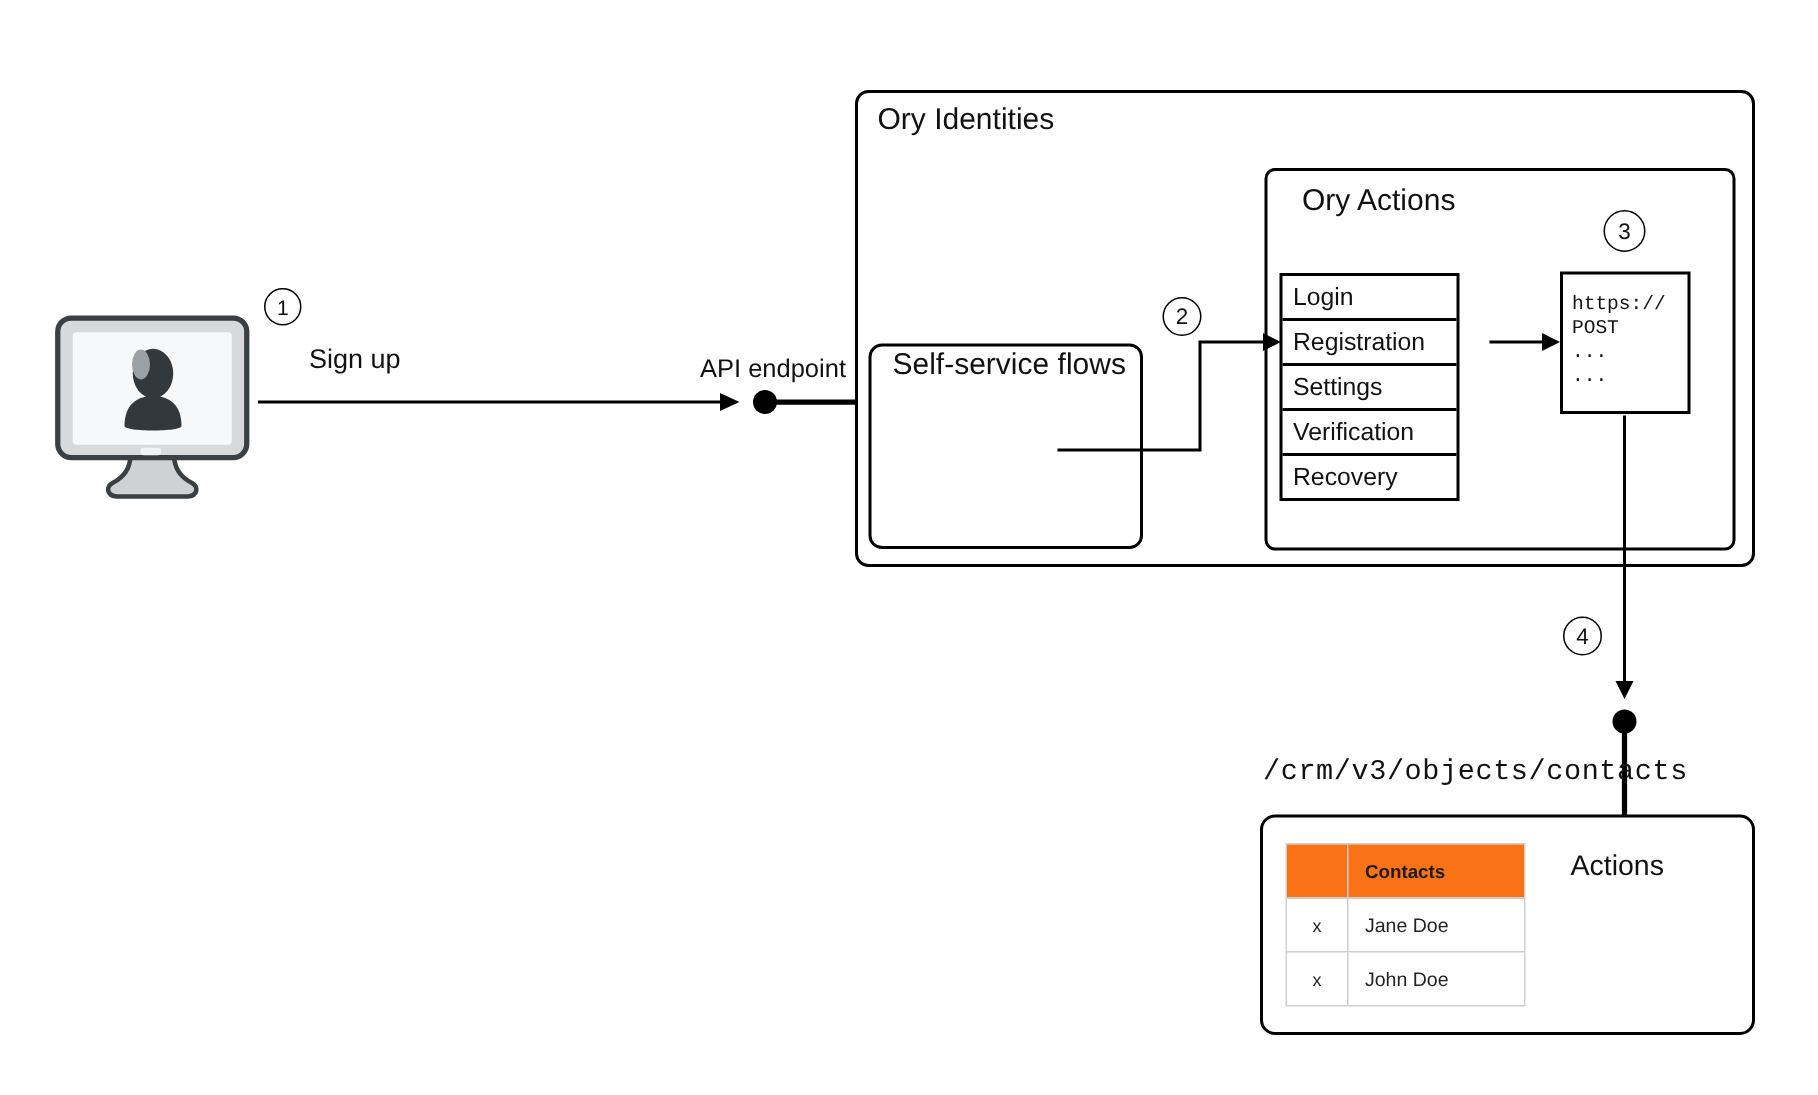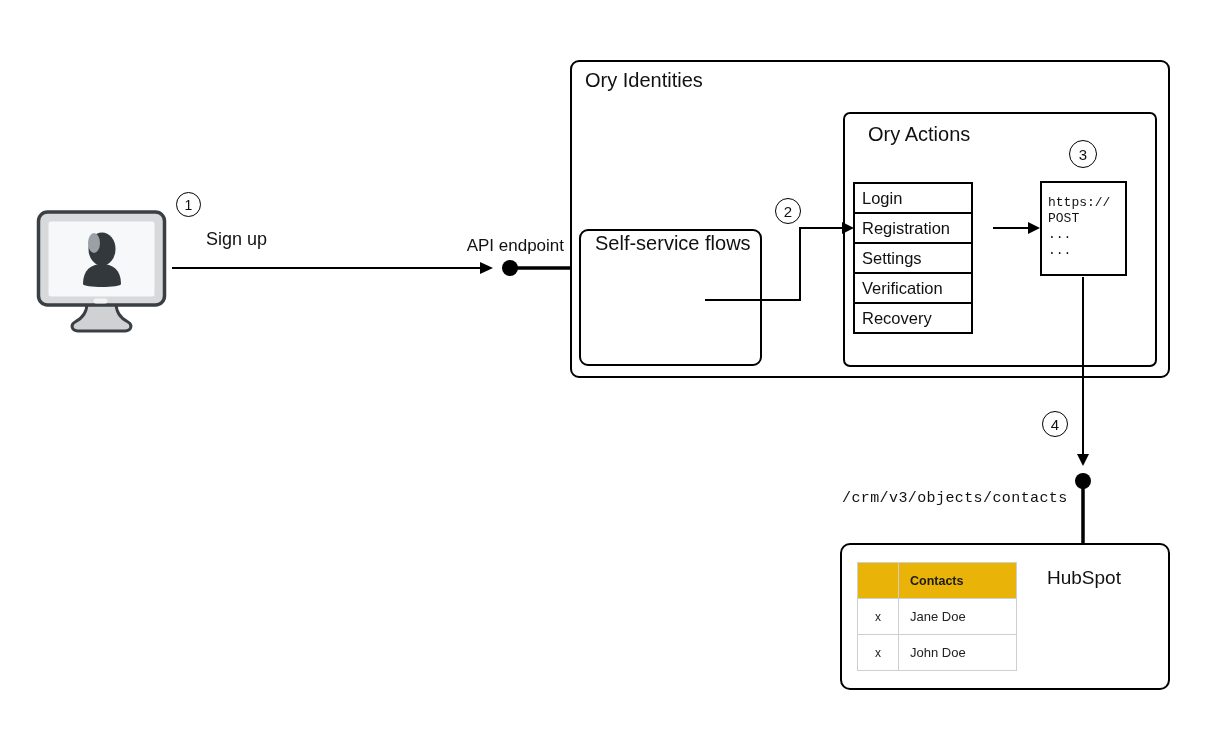--- a/index.html
+++ b/index.html
@@ -95,37 +95,37 @@
   #badge-4 { left: 1042px; top: 411px; width: 26px; height: 26px; }
   
   .free-label {
     position: absolute;
     white-space: nowrap;
     z-index: 3;
   }
   #signup-label { left: 206px; top: 229px; font-size: 18px; }
   #api-endpoint-label { left: 430px; top: 236px; width: 134px; text-align: right; font-size: 17px; }
   #crm-path-label {
-    left: 842px; top: 490px;
+    left: 842px; top: 503px;
     font-family: "Liberation Mono", "DejaVu Sans Mono", monospace;
-    font-size: 15px;
+    font-size: 19px;
     letter-spacing: 0.4px;
   }
   
   #contacts-table {
     position: absolute;
     left: 857px; top: 562px; width: 160px;
     border: 1px solid #cdd0d2;
     box-sizing: border-box;
     background: #ffffff;
     z-index: 3;
   }
   .ct-row { display: flex; height: 36px; box-sizing: border-box; border-bottom: 1px solid #cdd0d2; }
   .ct-row:last-child { border-bottom: none; height: 35px; }
-  .ct-header { background: #eab308; justify-content: flex-end; }
+  .ct-header { background: #f97316; justify-content: flex-end; }
   .ct-cell { box-sizing: border-box; display: flex; align-items: center; }
   .ct-col1 { width: 41px; border-right: 1px solid #cdd0d2; justify-content: center; font-size: 12px; color: #222; }
   .ct-col2 { flex: 1; padding-left: 11px; font-size: 13px; color: #222; }
   .ct-head-text { font-weight: bold; font-size: 12.5px; color: #1b1b1b; }
 </style>
 </head>
 <body>
 
 <div id="canvas">
 
@@ -187,21 +187,21 @@
   </div>
 
   <div id="webhook-code-box">
     <div class="code-line">https://</div>
     <div class="code-line">POST</div>
     <div class="code-line">...</div>
     <div class="code-line">...</div>
   </div>
 
   <div class="box" id="hubspot-box"></div>
-  <div class="box-title" id="hubspot-title">HubSpot</div>
+  <div class="box-title" id="hubspot-title">Actions</div>
 
   <div id="contacts-table">
     <div class="ct-row ct-header">
       <div class="ct-cell ct-col1"></div>
       <div class="ct-cell ct-col2">
         <span class="ct-head-text">Contacts</span>
       </div>
     </div>
     <div class="ct-row">
       <div class="ct-cell ct-col1">x</div>

